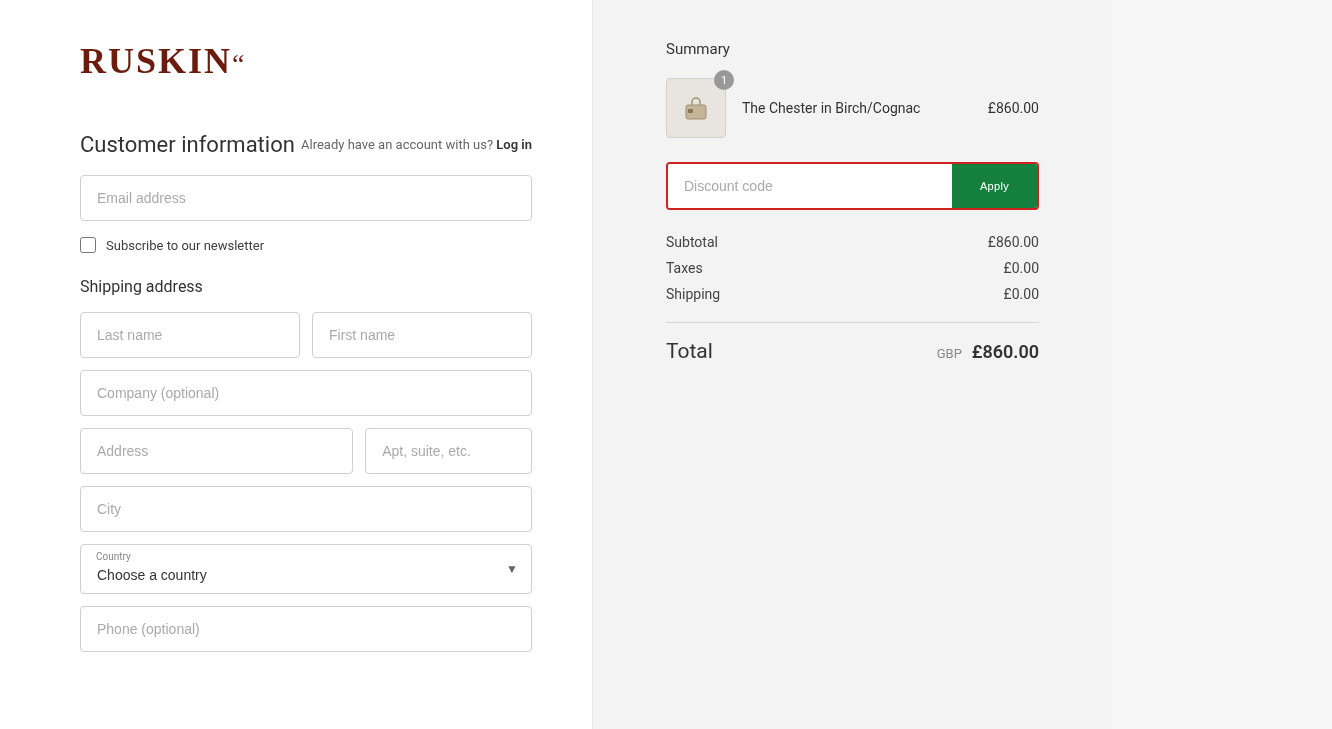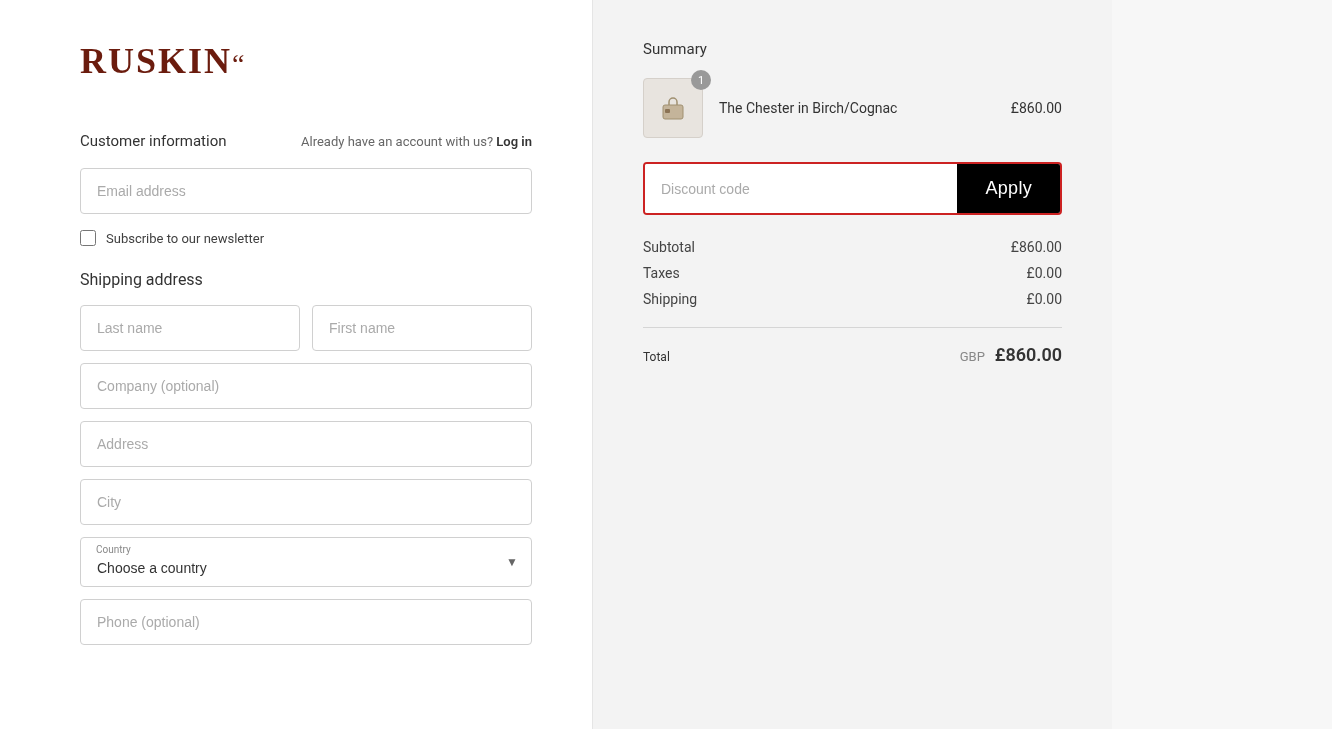--- a/index.html
+++ b/index.html
@@ -46,21 +46,21 @@
     }
 
     .customer-info-header {
       display: flex;
       justify-content: space-between;
       align-items: center;
       margin-bottom: 18px;
     }
 
     .section-title {
-      font-size: 15px;
+      font-size: 22px;
       color: #333;
       font-weight: 400;
     }
 
     .already-account {
       font-size: 13px;
       color: #666;
     }
 
     .already-account a {
@@ -172,21 +172,21 @@
       transform: translateY(-50%);
       pointer-events: none;
       color: #666;
       font-size: 12px;
     }
 
     
     .right-panel {
       width: 520px;
       background: #f3f3f3;
-      padding: 40px 50px;
+      padding: 40px 73px;
       border-left: 1px solid #e5e5e5;
     }
 
     .summary-title {
       font-size: 15px;
       color: #333;
       font-weight: 400;
       margin-bottom: 20px;
     }
 
@@ -258,25 +258,25 @@
       color: #333;
       background: #fff;
       outline: none;
     }
 
     .discount-input::placeholder {
       color: #aaa;
     }
 
     .apply-button {
-      background: #000000;
+      background: #15803d;
       color: #fff;
       border: none;
       padding: 14px 28px;
-      font-size: 18px;
+      font-size: 11px;
       font-weight: 500;
       cursor: pointer;
       letter-spacing: 0.3px;
     }
 
     
     .summary-lines {
       margin-bottom: 20px;
     }
 
@@ -294,21 +294,21 @@
       margin: 16px 0;
     }
 
     .total-row {
       display: flex;
       justify-content: space-between;
       align-items: baseline;
     }
 
     .total-label {
-      font-size: 12px;
+      font-size: 21px;
       color: #333;
       font-weight: 400;
     }
 
     .total-amount {
       font-size: 18px;
       color: #333;
       font-weight: 600;
     }
 
@@ -358,20 +358,21 @@
       <input type="text" class="form-input" placeholder="Last name" style="">
       <input type="text" class="form-input" placeholder="First name" style="">
     </div>
 
     <div class="form-group">
       <input type="text" class="form-input" placeholder="Company (optional)" style="">
     </div>
 
     <div class="address-row">
       <input type="text" class="form-input address-main" placeholder="Address" style="">
+      <input type="text" class="form-input address-apt" placeholder="Apt, suite, etc." style="">
     </div>
 
     <div class="form-group">
       <input type="text" class="form-input" placeholder="City" style="">
     </div>
 
     <div class="country-select-wrapper">
       <span class="country-select-label">Country</span>
       <select class="country-select">
         <option value="">Choose a country</option>

